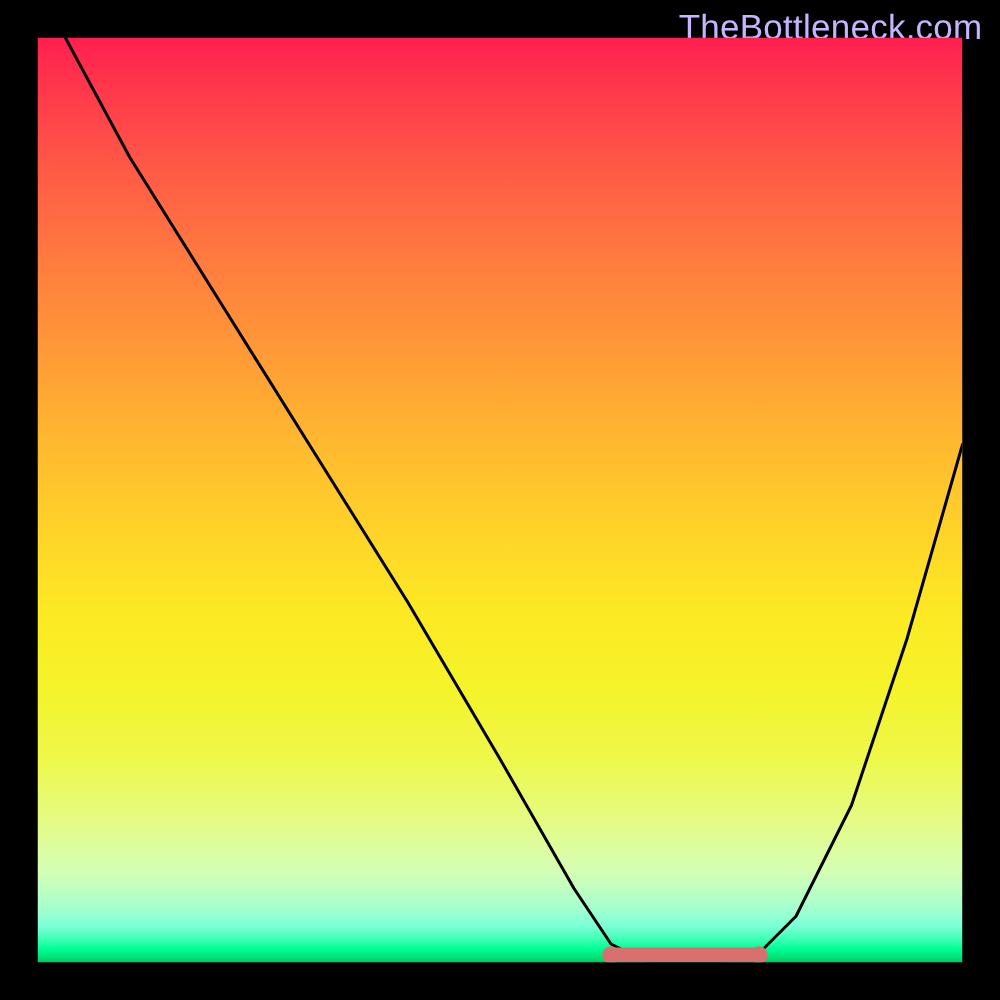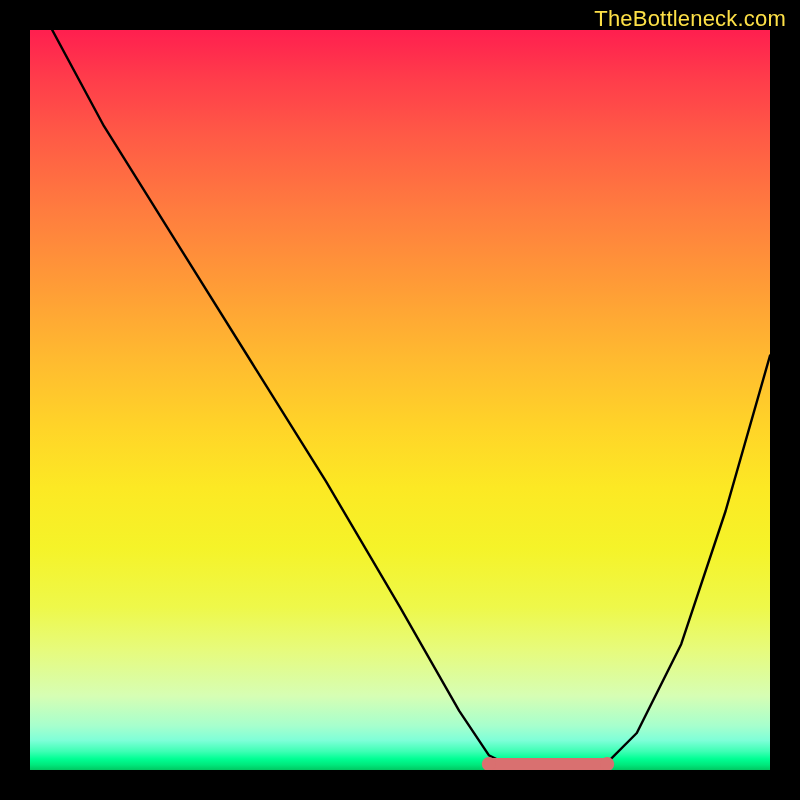--- a/index.html
+++ b/index.html
@@ -16,22 +16,22 @@
     left: 0;
     top: 0;
     width: 800px;
     height: 800px;
     background: #000;
   }
   .watermark {
     position: absolute;
     top: 6px;
     right: 14px;
-    color: #fde047;
-    font-size: 22px;
+    color: #c4b5fd;
+    font-size: 28px;
     letter-spacing: 0.2px;
     font-weight: 400;
   }
   .plot {
     position: absolute;
     left: 30px;
     top: 30px;
     width: 740px;
     height: 740px;
     overflow: hidden;

